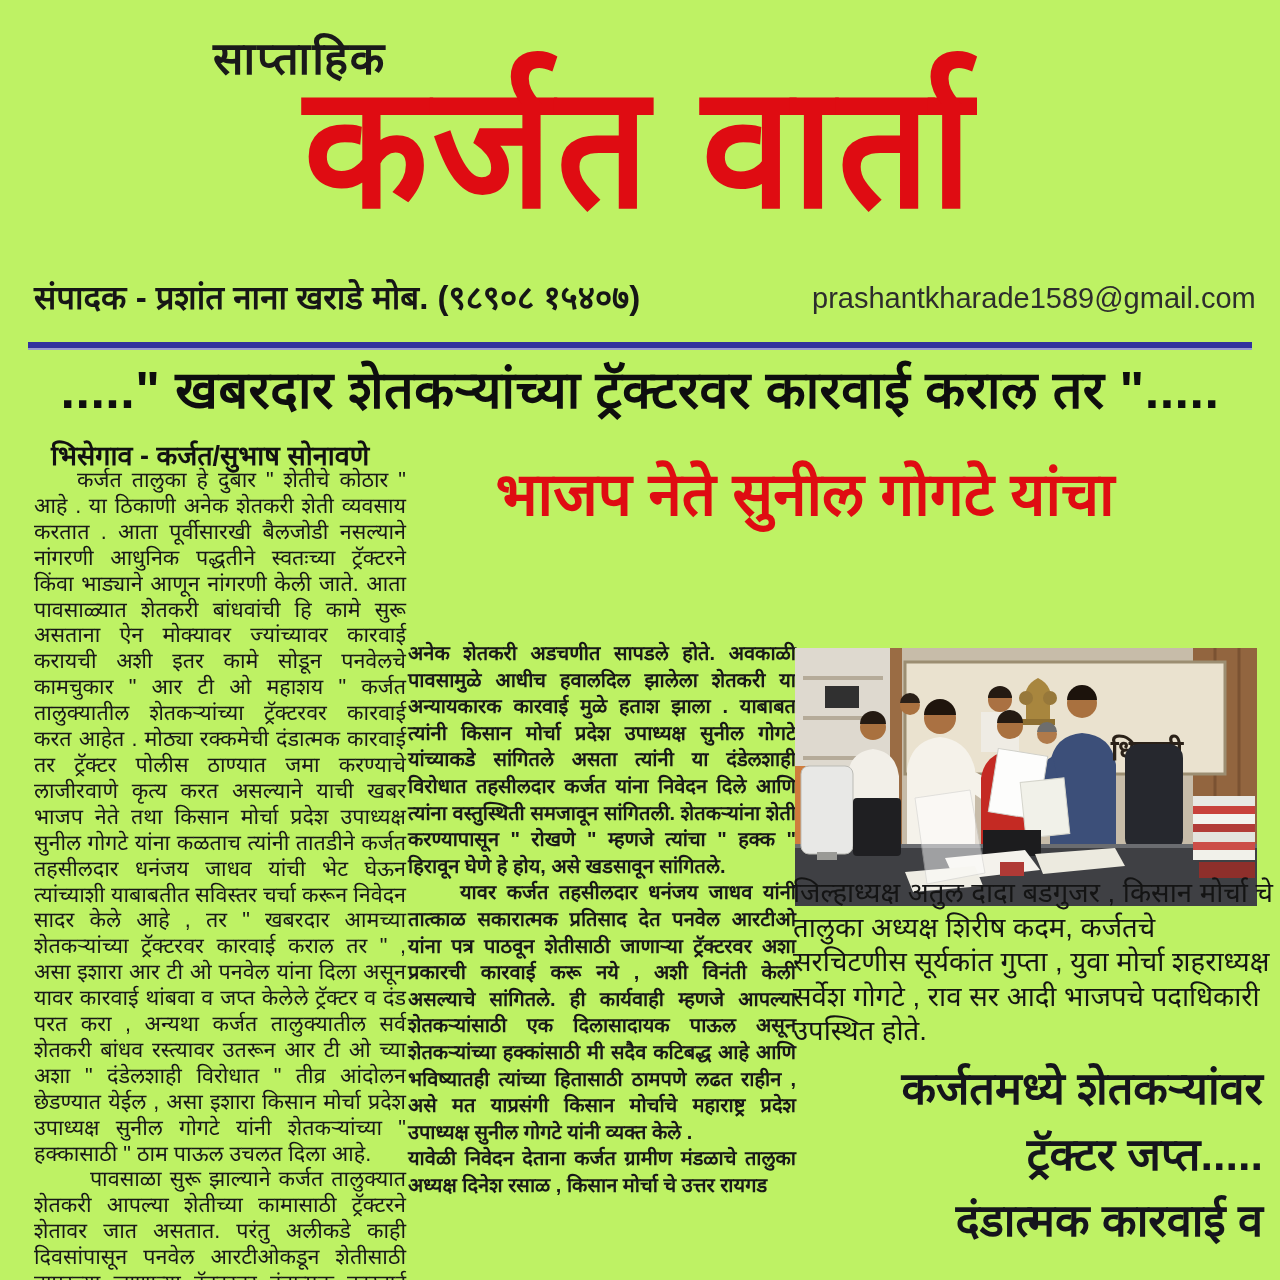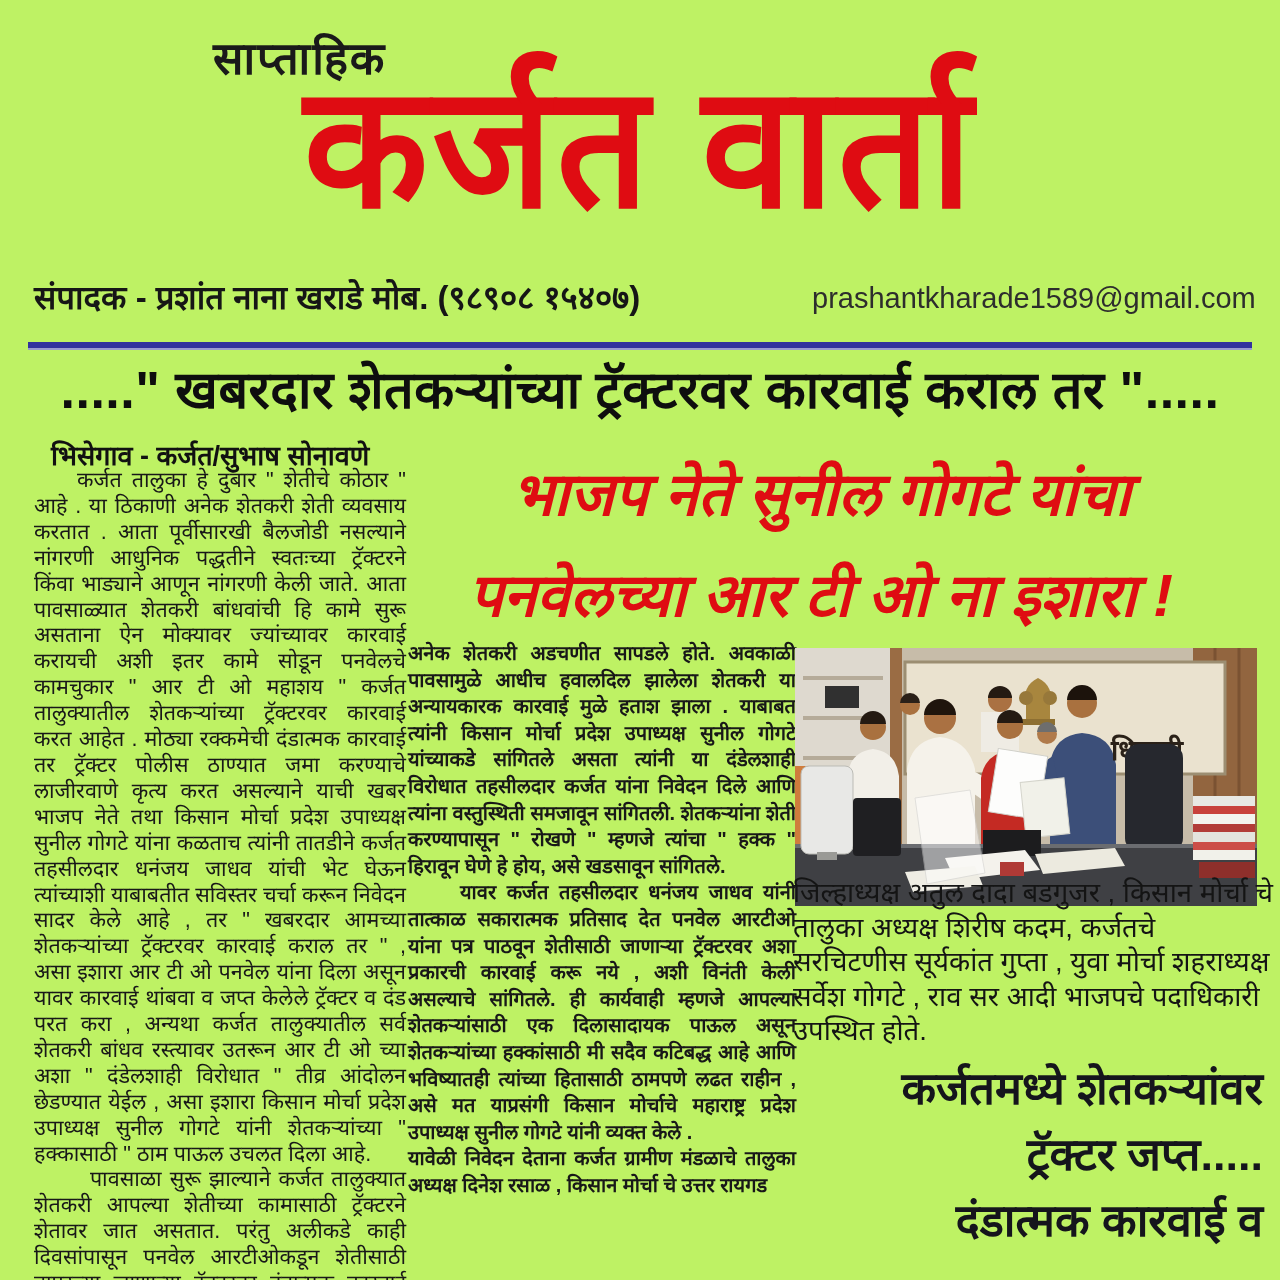--- a/index.html
+++ b/index.html
@@ -32,22 +32,22 @@
   }
   
   .headline{
     position:absolute;left:14px;right:14px;top:352px;margin:0;text-align:center;
     font-size:52px;font-weight:bold;color:#0e0e0e;white-space:nowrap;letter-spacing:0.5px;
   }
   .byline{
     position:absolute;left:51px;top:436px;font-size:27px;font-weight:bold;color:#111;
   }
   .subhead{
-    position:absolute;left:388px;top:444px;width:866px;text-align:center;
-    color:var(--red);font-weight:bold;font-size:60px;line-height:101px;white-space:nowrap;font-style:italic;
+    position:absolute;left:372px;top:444px;width:866px;text-align:center;
+    color:var(--red);font-weight:bold;font-size:60px;line-height:101px;white-space:nowrap;
   }
   
   .col{position:absolute;text-align:justify;color:#181818;}
   .col p{margin:0;}
   .col-left{left:34px;top:468px;width:372px;font-size:21.5px;line-height:25.9px;}
   .col-mid{left:408px;top:640px;width:388px;font-size:20px;line-height:26.6px;font-weight:bold;}
   .indent1{text-indent:2em;}
   .indent2{text-indent:2.6em;}
   
   .photo{
@@ -74,21 +74,20 @@
   <div class="editor">संपादक - प्रशांत नाना खराडे मोब. (९८९०८ १५४०७)</div>
   <div class="email">prashantkharade1589@gmail.com</div>
 
   <div class="rule"></div>
 
   <h1 class="headline">....." खबरदार शेतकऱ्यांच्या ट्रॅक्टरवर कारवाई कराल तर ".....</h1>
   <div class="byline">भिसेगाव - कर्जत/सुभाष सोनावणे</div>
 
   <div class="subhead">
     <div>भाजप नेते सुनील गोगटे यांचा</div>
-    <div>पनवेलच्या आर टी ओ ना इशारा !</div>
   </div>
 
   <div class="col col-left">
     <p class="indent1">कर्जत तालुका हे दुबार " शेतीचे कोठार " आहे . या ठिकाणी अनेक शेतकरी शेती व्यवसाय करतात . आता पूर्वीसारखी बैलजोडी नसल्याने नांगरणी आधुनिक पद्धतीने स्वतःच्या ट्रॅक्टरने किंवा भाड्याने आणून नांगरणी केली जाते.  आता पावसाळ्यात शेतकरी बांधवांची हि कामे सुरू असताना ऐन मोक्यावर ज्यांच्यावर कारवाई करायची अशी इतर कामे सोडून पनवेलचे कामचुकार " आर टी ओ महाशय " कर्जत तालुक्यातील शेतकऱ्यांच्या ट्रॅक्टरवर कारवाई करत आहेत . मोठ्या रक्कमेची दंडात्मक कारवाई तर ट्रॅक्टर पोलीस ठाण्यात जमा करण्याचे लाजीरवाणे कृत्य करत असल्याने याची खबर भाजप नेते तथा किसान मोर्चा प्रदेश उपाध्यक्ष सुनील गोगटे यांना कळताच त्यांनी तातडीने कर्जत तहसीलदार धनंजय जाधव यांची भेट घेऊन त्यांच्याशी याबाबतीत सविस्तर चर्चा करून निवेदन सादर केले आहे , तर " खबरदार आमच्या शेतकऱ्यांच्या ट्रॅक्टरवर कारवाई कराल तर " , असा इशारा आर टी ओ पनवेल यांना दिला असून यावर कारवाई थांबवा व जप्त केलेले ट्रॅक्टर व दंड परत करा , अन्यथा कर्जत तालुक्यातील सर्व शेतकरी बांधव रस्त्यावर उतरून आर टी ओ च्या अशा " दंडेलशाही विरोधात " तीव्र आंदोलन छेडण्यात येईल , असा इशारा किसान मोर्चा प्रदेश उपाध्यक्ष सुनील गोगटे यांनी शेतकऱ्यांच्या " हक्कासाठी " ठाम पाऊल उचलत दिला आहे.</p>
     <p class="indent2">पावसाळा सुरू झाल्याने कर्जत तालुक्यात शेतकरी आपल्या शेतीच्या कामासाठी ट्रॅक्टरने शेतावर जात असतात. परंतु अलीकडे काही दिवसांपासून पनवेल आरटीओकडून शेतीसाठी वापरल्या जाणाऱ्या ट्रॅक्टरवर दंडात्मक कारवाई करण्यात येत होती. यामुळे</p>
   </div>
 
   <div class="col col-mid">
     <p>अनेक शेतकरी अडचणीत सापडले होते. अवकाळी पावसामुळे आधीच हवालदिल झालेला शेतकरी या अन्यायकारक कारवाई मुळे हताश झाला . याबाबत त्यांनी किसान मोर्चा प्रदेश उपाध्यक्ष सुनील गोगटे यांच्याकडे सांगितले असता त्यांनी या दंडेलशाही विरोधात तहसीलदार कर्जत यांना निवेदन दिले आणि त्यांना वस्तुस्थिती समजावून सांगितली. शेतकऱ्यांना शेती करण्यापासून " रोखणे " म्हणजे त्यांचा " हक्क " हिरावून घेणे हे होय, असे खडसावून सांगितले.</p>
     <p class="indent2">यावर कर्जत तहसीलदार धनंजय जाधव यांनी तात्काळ सकारात्मक प्रतिसाद देत पनवेल आरटीओ यांना पत्र पाठवून शेतीसाठी जाणाऱ्या ट्रॅक्टरवर अशा प्रकारची कारवाई करू नये , अशी विनंती केली असल्याचे सांगितले. ही कार्यवाही म्हणजे आपल्या शेतकऱ्यांसाठी एक दिलासादायक पाऊल असून शेतकऱ्यांच्या हक्कांसाठी मी सदैव कटिबद्ध आहे आणि भविष्यातही त्यांच्या हितासाठी ठामपणे लढत राहीन , असे मत याप्रसंगी किसान मोर्चाचे महाराष्ट्र प्रदेश उपाध्यक्ष सुनील गोगटे यांनी व्यक्त केले .</p>

